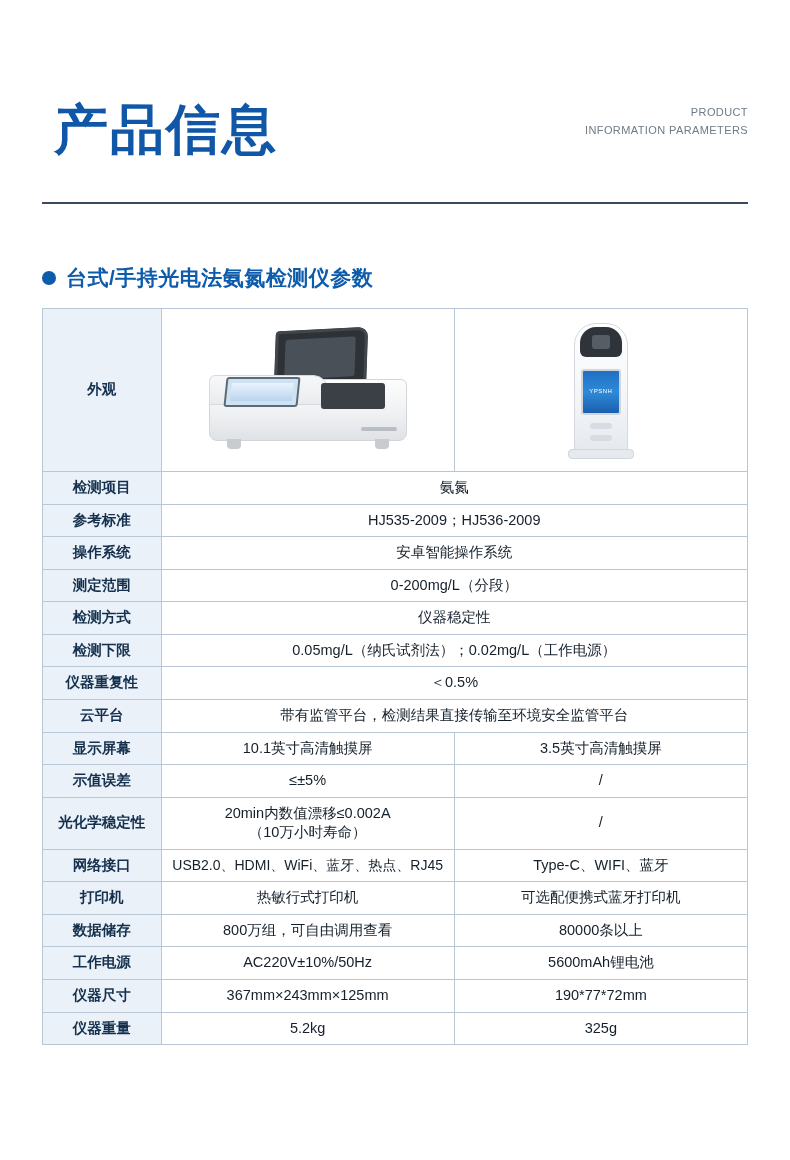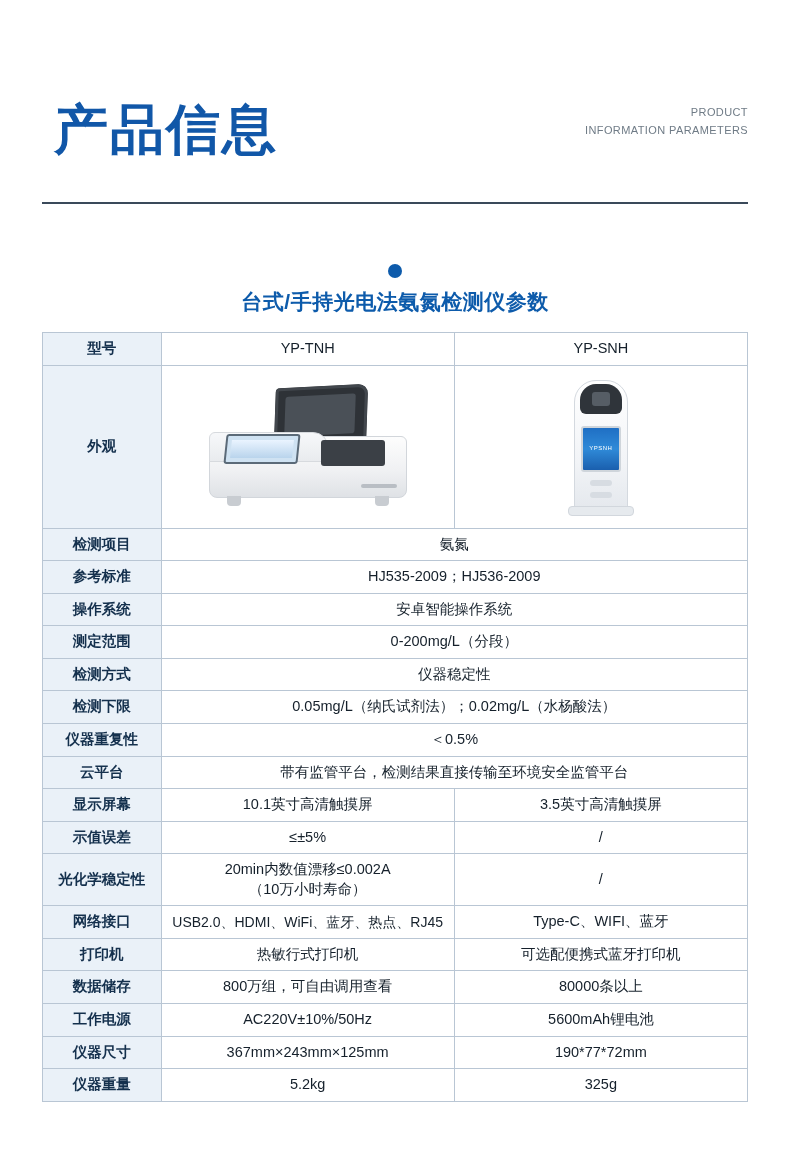--- a/index.html
+++ b/index.html
@@ -47,21 +47,20 @@
     height: 2px;
     background: #3a4a5a;
   }
 
   
   .section-heading {
     display: flex;
     align-items: center;
     gap: 10px;
     padding: 52px 42px 16px 42px;
-    flex-direction: column;
   }
   .bullet {
     width: 14px;
     height: 14px;
     border-radius: 50%;
     background: #0d5bab;
     flex: none;
   }
   .section-heading-text {
     font-size: 21px;
@@ -274,25 +273,20 @@
 
 <div class="table-wrap">
   <table class="spec">
     <colgroup>
       <col class="c-label">
         <col class="c-a">
         <col class="c-b">
     </colgroup>
     <tbody>
 
-      <tr class="row-h">
-        <td class="lbl">型号</td>
-        <td class="val">YP-TNH</td>
-        <td class="val">YP-SNH</td>
-      </tr>
 
       <tr>
         <td class="lbl">外观</td>
         <td class="val img-cell">
           <div class="img-stage">
             <div class="bench">
               <div class="bench-lid">
                 <div class="bench-lid-inner"></div>
               </div>
               <div class="bench-body"></div>
@@ -338,21 +332,21 @@
       <tr class="row-h">
         <td class="lbl">测定范围</td>
         <td class="val" colspan="2">0-200mg/L（分段）</td>
       </tr>
       <tr class="row-h">
         <td class="lbl">检测方式</td>
         <td class="val" colspan="2">仪器稳定性</td>
       </tr>
       <tr class="row-h">
         <td class="lbl">检测下限</td>
-        <td class="val" colspan="2">0.05mg/L（纳氏试剂法）；0.02mg/L（水杨酸法）</td>
+        <td class="val" colspan="2">0.05mg/L（纳氏试剂法）；0.02mg/L（工作电源）</td>
       </tr>
       <tr class="row-h">
         <td class="lbl">仪器重复性</td>
         <td class="val" colspan="2">＜0.5%</td>
       </tr>
       <tr class="row-h">
         <td class="lbl">云平台</td>
         <td class="val" colspan="2">带有监管平台，检测结果直接传输至环境安全监管平台</td>
       </tr>
 

